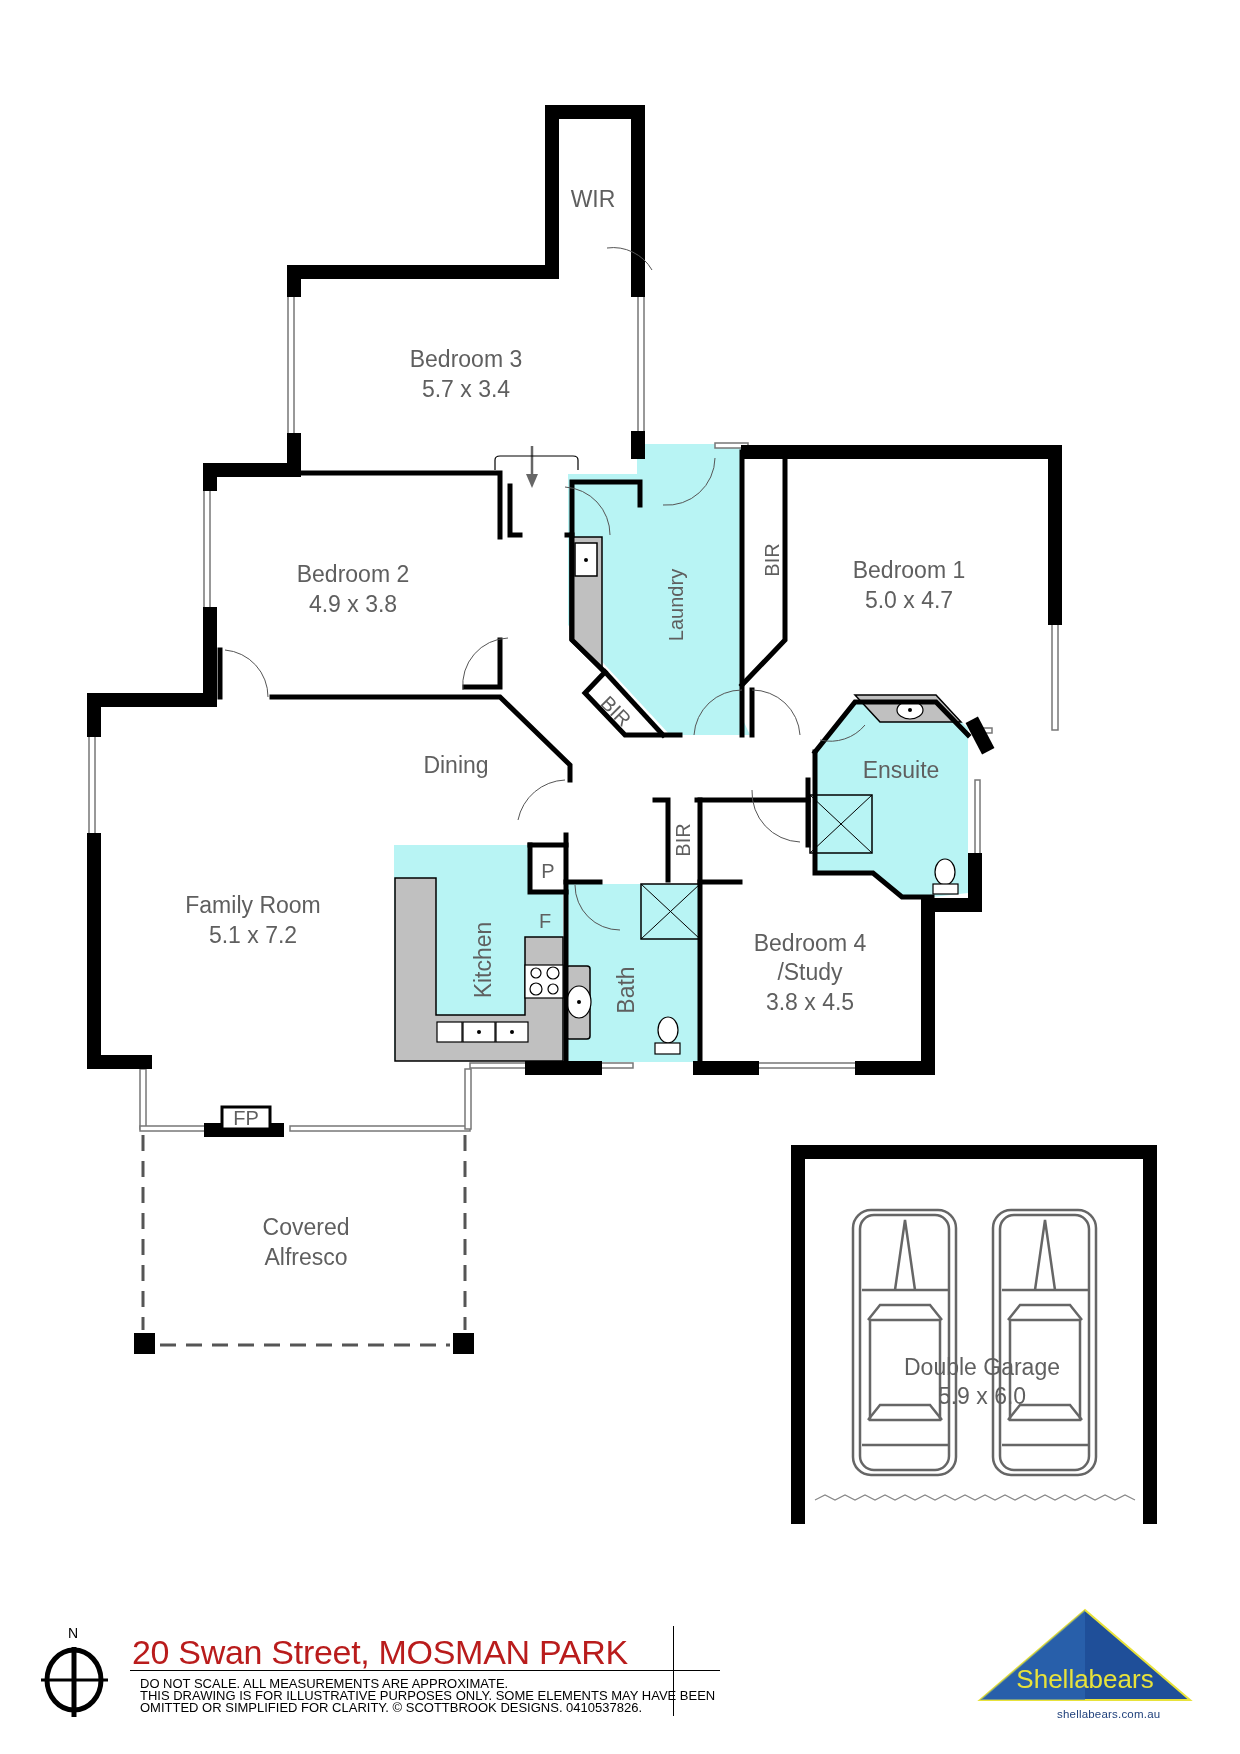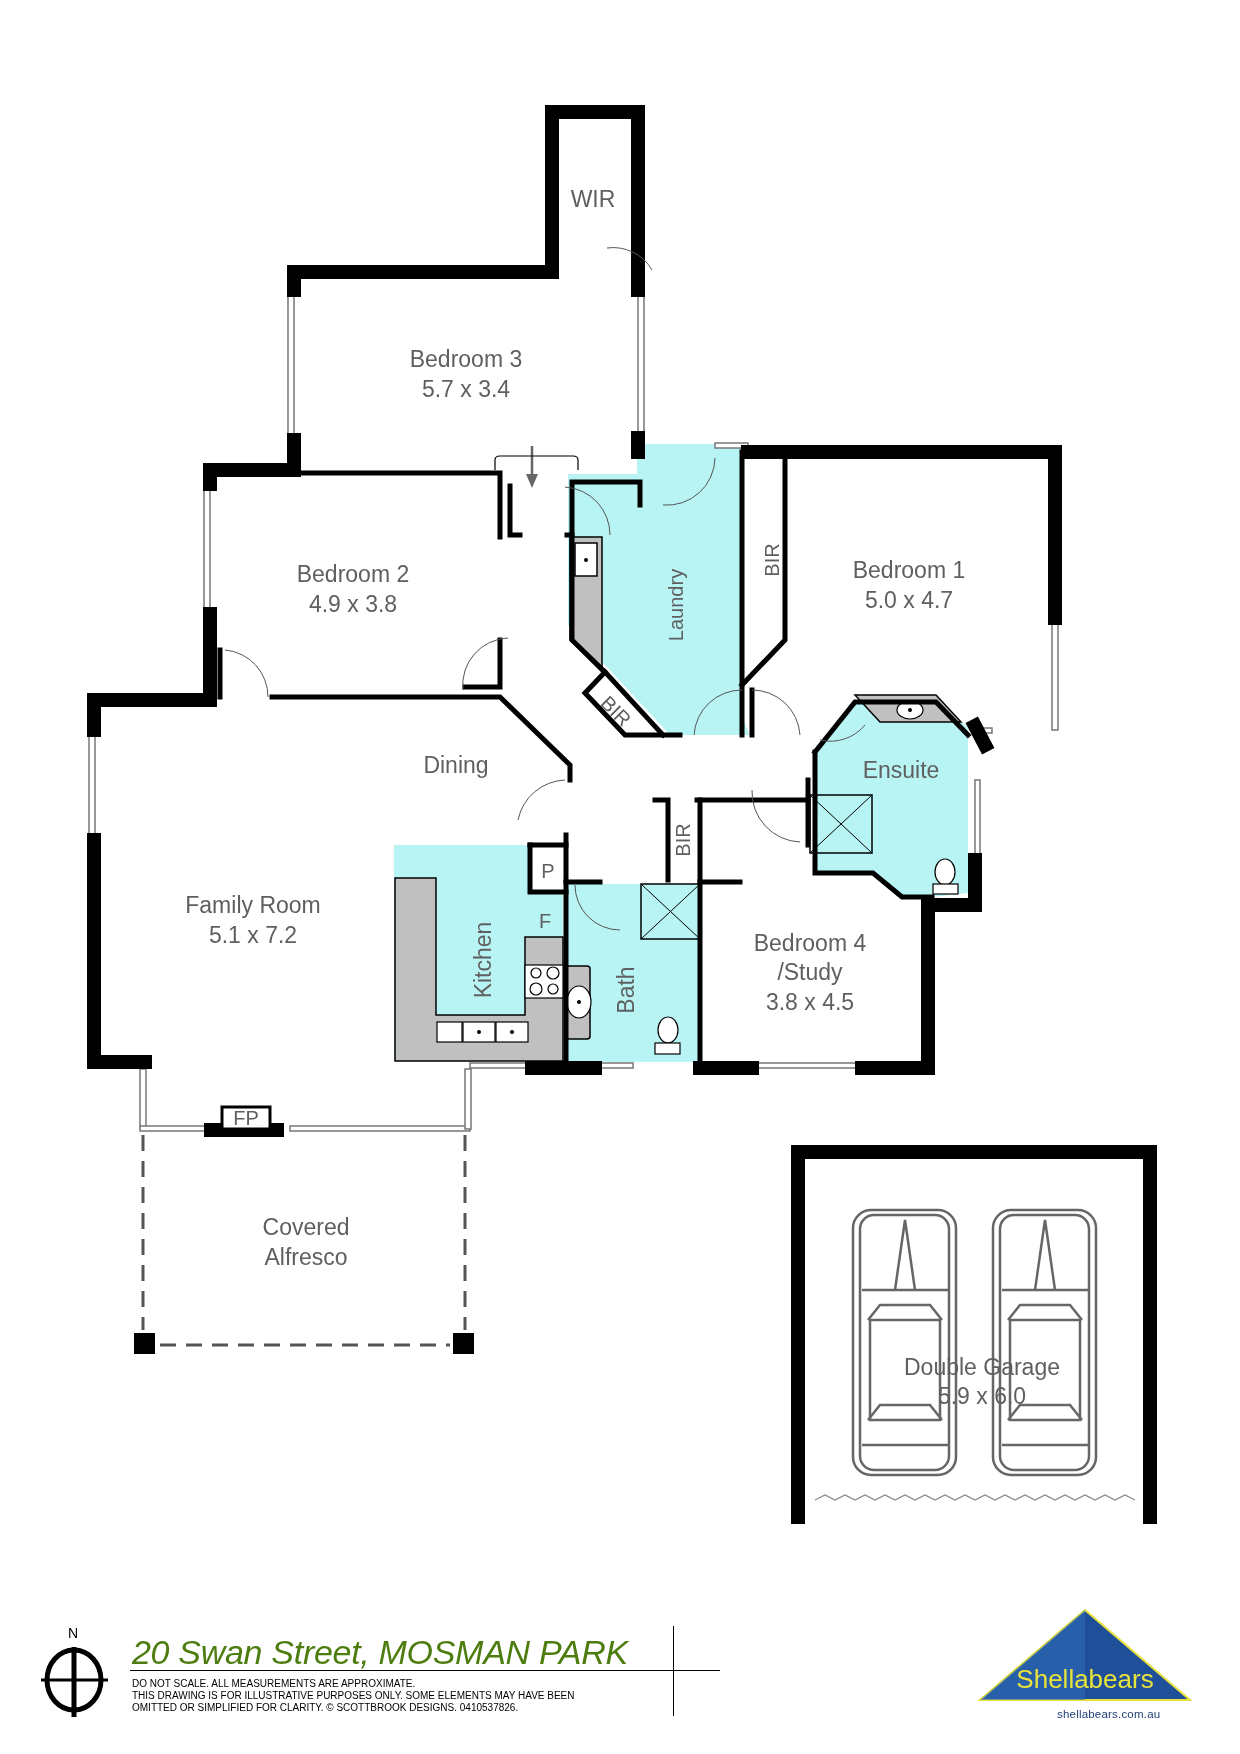--- a/index.html
+++ b/index.html
@@ -9,24 +9,24 @@
   .small-label { fill: #5f5f5f; font-family: "Liberation Sans", sans-serif; font-size: 20px; text-anchor: middle; }
   .wall { fill: none; stroke: #000; stroke-linecap: square; stroke-linejoin: miter; }
   .thick { stroke-width: 14; }
   .thin { stroke-width: 5; }
   .hair { stroke: #555; stroke-width: 1; fill: none; }
   .window { fill: #fff; stroke: #777; stroke-width: 1.5; }
   .wet { fill: #b8f4f4; }
   .bench { fill: #c0c0c0; stroke: #000; stroke-width: 1.5; }
   .dash { stroke: #555; stroke-width: 3; stroke-dasharray: 16 10; fill: none; }
   .car { fill: none; stroke: #666; stroke-width: 2.5; }
-  .footer-title { position: absolute; left: 132px; top: 1633px; font-size: 34px; color: #4d7c0f; white-space: nowrap; letter-spacing: -0.3px; font-style: italic; }
+  .footer-title { position: absolute; left: 132px; top: 1633px; font-size: 34px; color: #b91c1c; white-space: nowrap; letter-spacing: -0.3px; }
   .footer-rule { position: absolute; left: 130px; top: 1670px; width: 590px; height: 1px; background: #000; }
   .footer-vline { position: absolute; left: 673px; top: 1626px; width: 1px; height: 90px; background: #000; }
-  .disclaimer { position: absolute; left: 132px; top: 1678px; font-size: 10px; line-height: 12px; color: #000; text-transform: uppercase; white-space: nowrap; }
+  .disclaimer { position: absolute; left: 140px; top: 1678px; font-size: 13px; line-height: 12px; color: #000; text-transform: uppercase; white-space: nowrap; }
   .compass { position: absolute; left: 38px; top: 1625px; width: 80px; height: 95px; }
   .compass-n { position: absolute; left: 30px; top: 0; font-size: 14px; color: #000; }
   .logo-url { position: absolute; left: 1009px; top: 1708px; font-size: 11.5px; color: #1e3f7a; letter-spacing: 0.2px; white-space: nowrap; margin-left: 48px; }
 </style>
 </head>
 <body>
 
 <svg id="plan" viewBox="0 0 1240 1754" xmlns="http://www.w3.org/2000/svg">
 
   <g>

